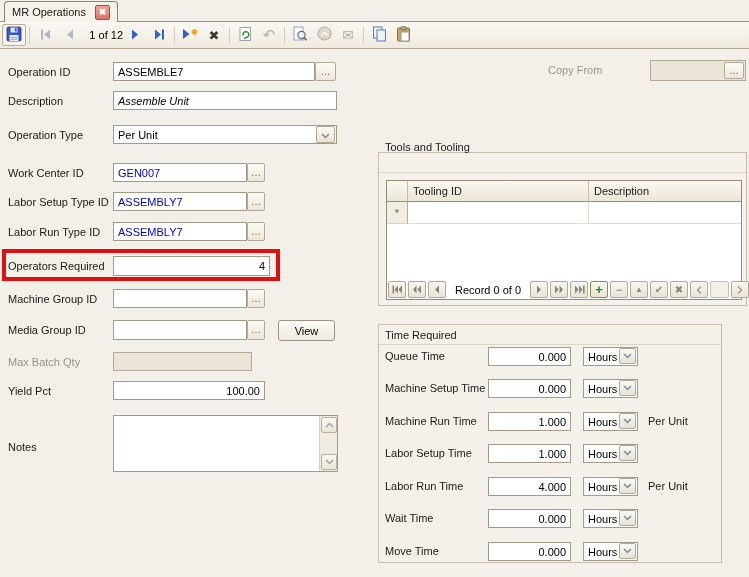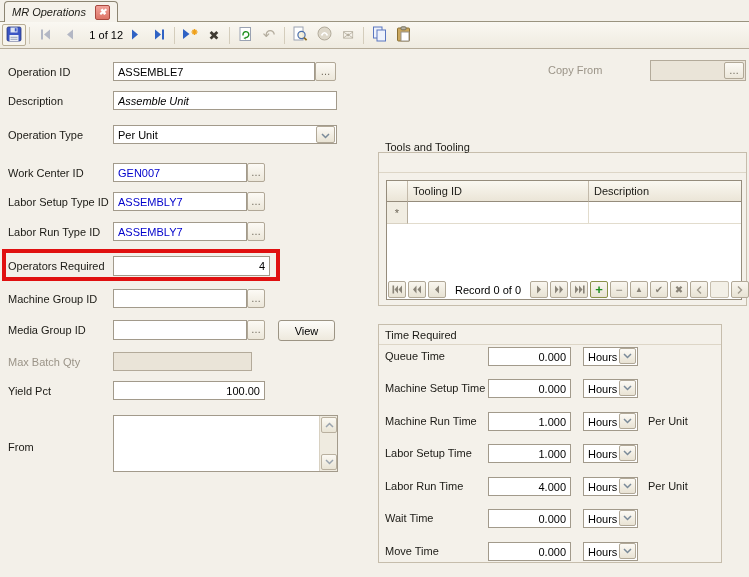--- a/index.html
+++ b/index.html
@@ -8,21 +8,21 @@
     position:relative; width:749px; height:577px;
     background:#f3f0e9; overflow:hidden;
     font-family:"Liberation Sans", sans-serif; font-size:11px; color:#1b1a15;
   }
   
   .tabstrip { position:absolute; top:0; left:0; width:749px; height:22px; background:#f3f0e9; }
   .tabline { position:absolute; top:21px; left:0; width:749px; height:1px; background:#9a937f; }
   .tab {
     position:absolute; top:1px; left:4px; width:114px; height:21px;
     background:#f5f2eb; border:1px solid #8c8471; border-bottom:none;
-    border-radius:4px 4px 0 0; display:flex; align-items:center; padding:0 7px; z-index:2;font-style:italic;
+    border-radius:4px 4px 0 0; display:flex; align-items:center; padding:0 7px; z-index:2;
   }
   .tab-label { white-space:nowrap; }
   .tab-close {
     margin-left:9px; width:18px; height:15px; border:1px solid #a8493f; border-radius:2px;
     background:linear-gradient(#f2a29a,#dd7466); color:#fff; font-size:9px; font-weight:bold;
     display:flex; align-items:center; justify-content:center; cursor:default;
   }
   
   .toolbar {
     position:absolute; top:22px; left:0; width:749px; height:27px;
@@ -264,21 +264,21 @@
       <span>…</span>
     </button>
   <button class="pushbtn" style="left:278px; top:320px; width:57px; height:21px">View</button>
 
   <span class="flabel dim" style="top:356px">Max Batch Qty</span>
   <input class="txt dis" style="left: 113px; top: 352px; width: 139px;" disabled="" value="">
 
   <span class="flabel" style="top:385px">Yield Pct</span>
   <input class="txt num" style="left: 113px; top: 381px; width: 152px;" value="100.00">
 
-  <span class="flabel" style="top:441px">From</span>
+  <span class="flabel" style="top:441px">Notes</span>
   <textarea class="notes" style="left: 113px; top: 415px; width: 225px; height: 57px;"></textarea>
   <div class="vscroll" style="left:319px; top:416px; height:55px">
     <span class="vsbtn">
         <svg width="9" height="6">
           <polyline points="1,5 4.5,1.5 8,5" stroke="#9aa4ae" stroke-width="1.5" fill="none"></polyline>
         </svg>
       </span>
     <span class="vsbtn">
         <svg width="9" height="6">
           <polyline points="1,1 4.5,4.5 8,1" stroke="#9aa4ae" stroke-width="1.5" fill="none"></polyline>

